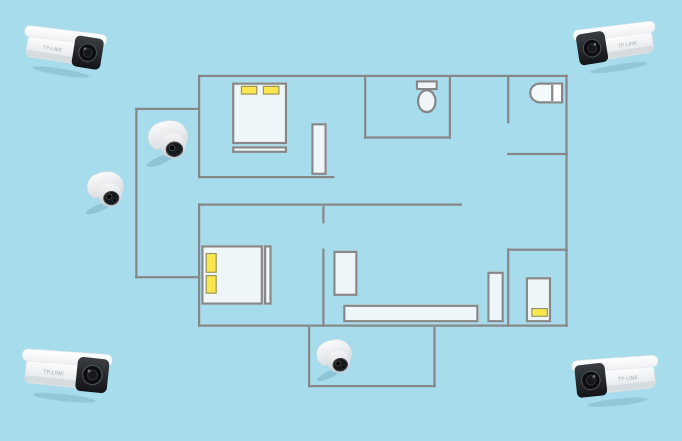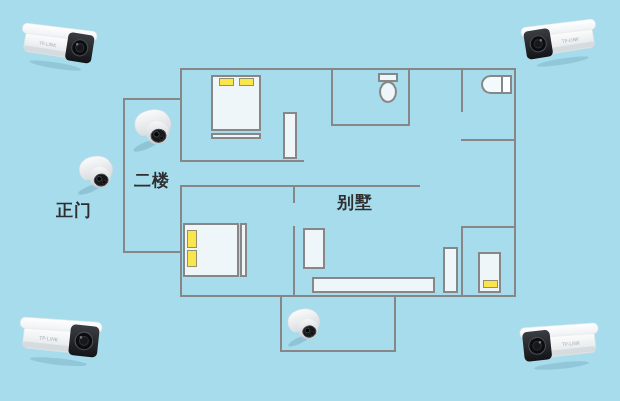--- a/index.html
+++ b/index.html
@@ -101,25 +101,22 @@
     <div class="bed3-pillow"></div>
   </div>
 
   <div class="furn" style="left:378px;top:73px;width:20px;height:9px"></div>
   <div class="furn toilet-bowl" style="left:379px;top:81px;width:18px;height:22px"></div>
 
   <div class="door-swing" style="left:481px;top:75px;width:31px;height:19px">
     <div class="door-leaf"></div>
   </div>
 
-  <div class="lbl" style="left:56px;top:196px">正门</div>
   <div class="lbl" style="left:134px;top:166px">
-    <div>二楼</div>
-  </div>
-  <div class="lbl" style="left:337px;top:188px">别墅</div>
+  </div>
 
   <div class="cam" style="left:14px;top:22px;width:86px;transform:rotate(9deg)">
     <svg viewBox="0 0 170 95">
       <ellipse cx="88" cy="86" rx="52" ry="6" fill="#5f93a8" opacity="0.28"></ellipse>
       <rect x="20" y="26" width="122" height="42" rx="9" fill="url(#gBody)" stroke="#d8dcdf"></rect>
       <rect x="20" y="56" width="122" height="10" rx="5" fill="#cfd5d8" opacity="0.7"></rect>
       <rect x="12" y="10" width="148" height="20" rx="9" fill="url(#gHood)" stroke="#e2e6e9" transform="rotate(-2 86 20)"></rect>
       <rect x="104" y="16" width="52" height="56" rx="9" fill="url(#gDark)"></rect>
       <circle cx="130" cy="44" r="16" fill="#0c0d0f" stroke="#494f54" stroke-width="2"></circle>
       <circle cx="130" cy="44" r="8" fill="#16181b" stroke="#2e3236" stroke-width="2"></circle>

